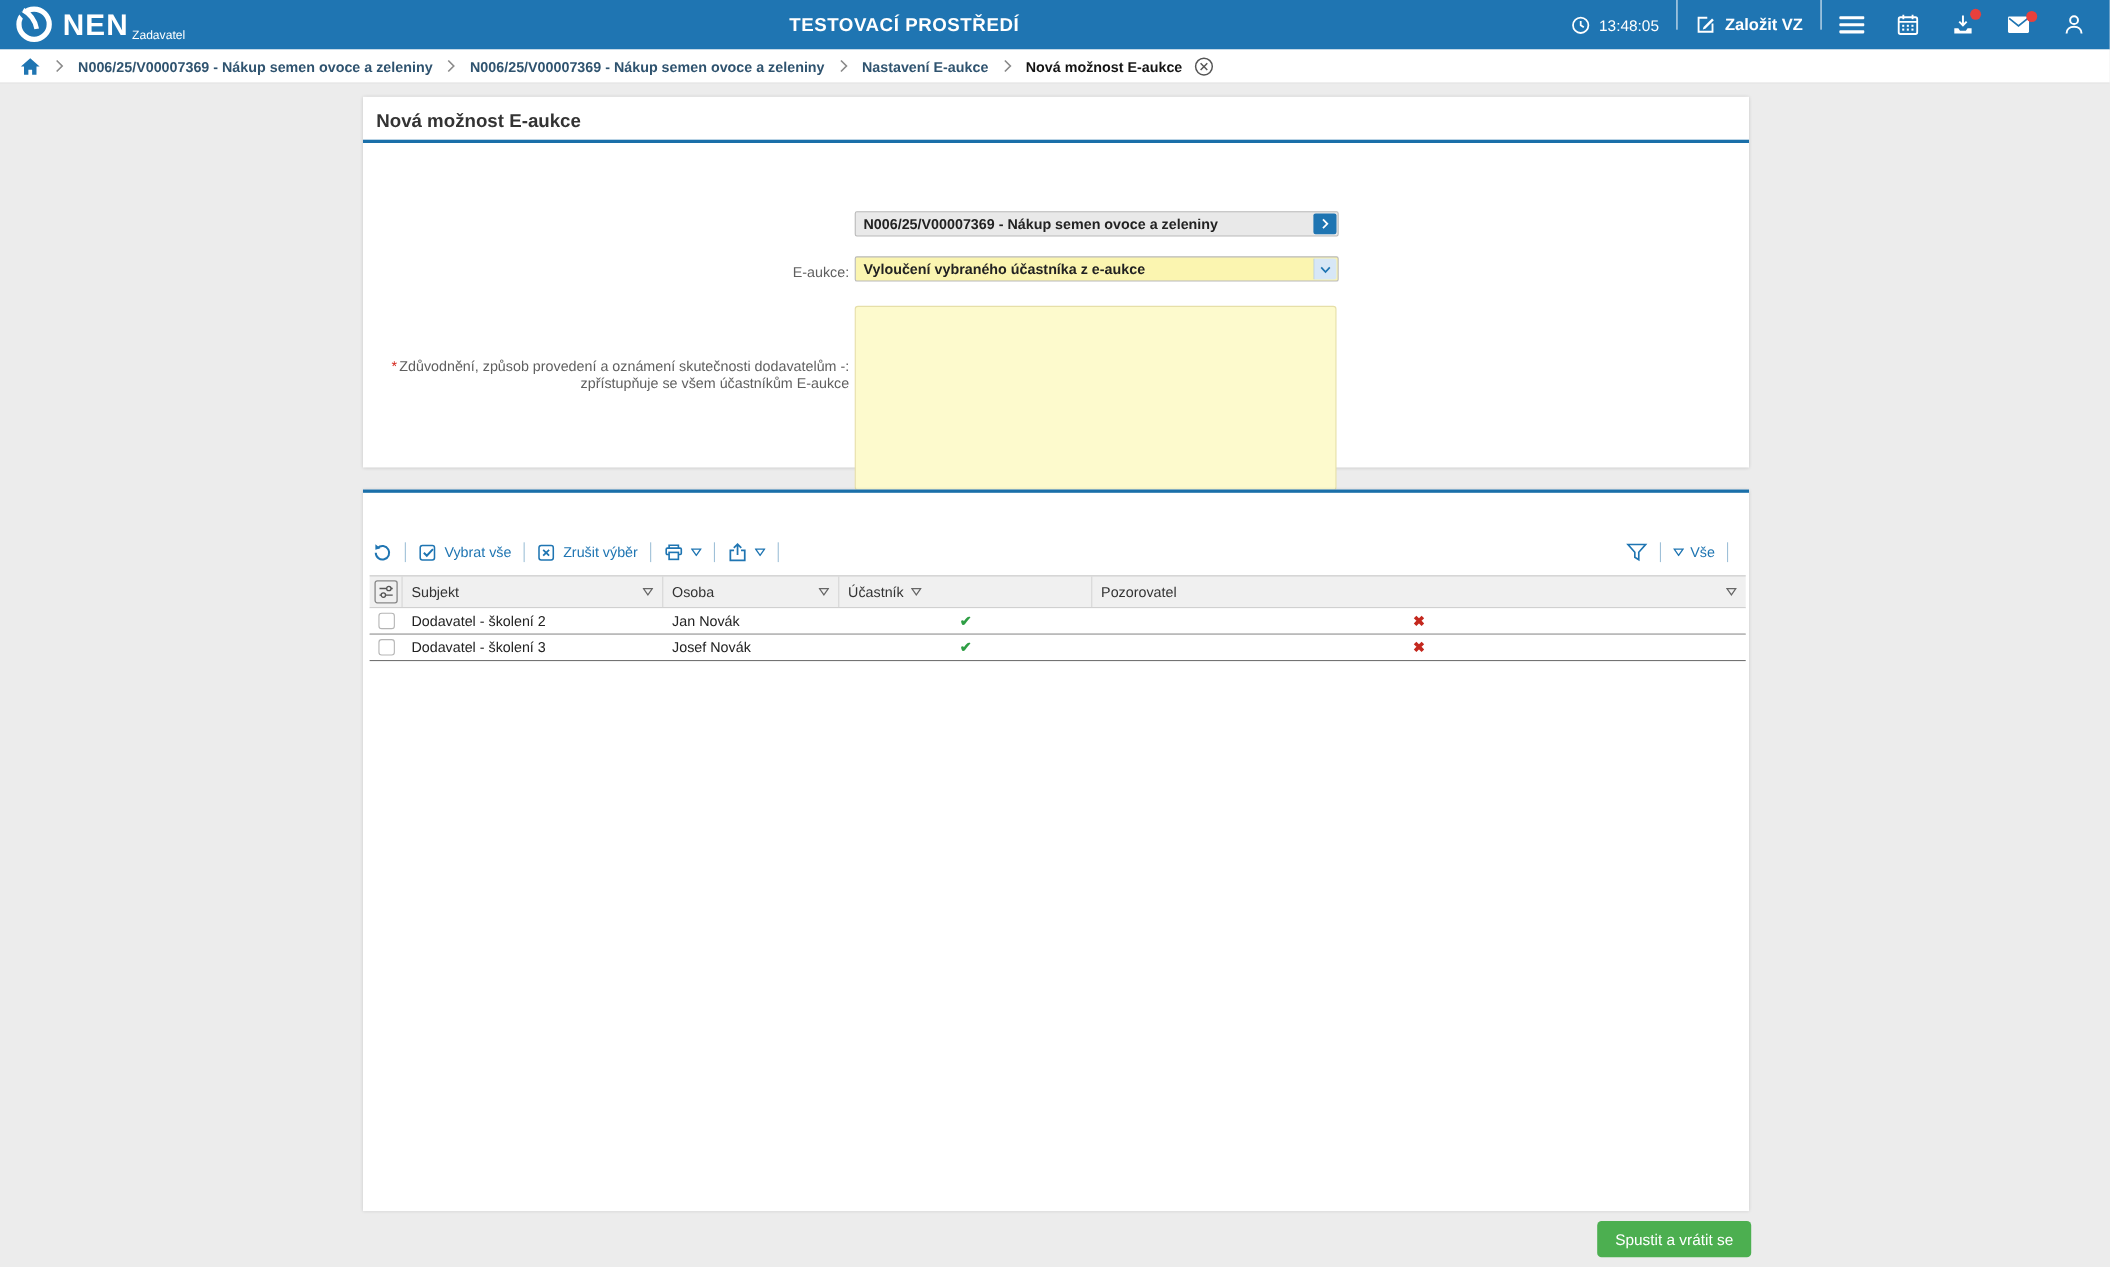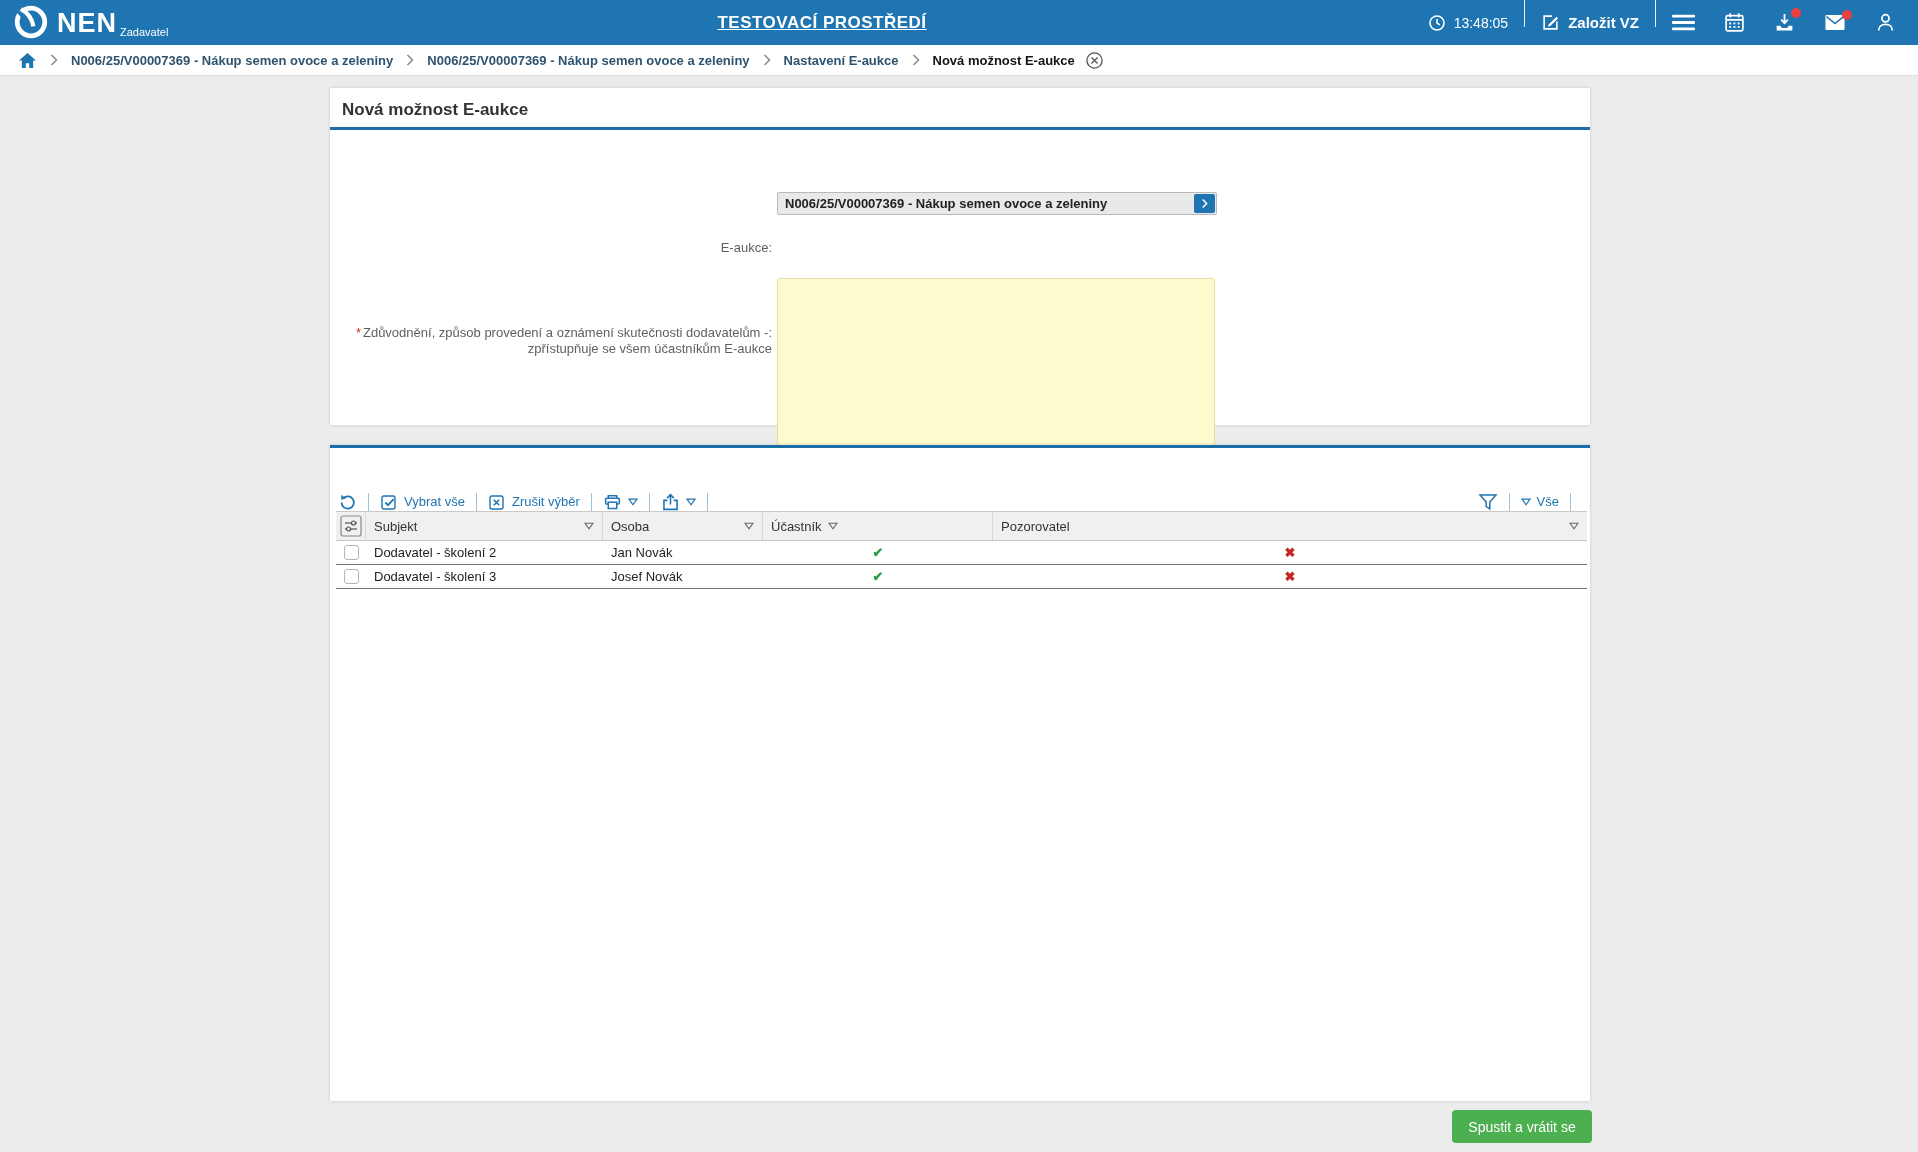--- a/index.html
+++ b/index.html
@@ -7,21 +7,21 @@
   body {
     position:relative; background:#ececec; overflow:hidden;
     font-family:"Liberation Sans", sans-serif; color:#222;
   }
   
   .topbar { position:absolute; left:0; top:0; width:1918px; height:45px; background:#1f75b2; color:#fff; }
   .brand { position:absolute; left:12px; top:3px; display:flex; align-items:flex-end; cursor:pointer; }
   .brand-name { font-size:27px; font-weight:bold; letter-spacing:1px; line-height:36px; margin-left:7px; }
   .brand-sub { font-size:11px; margin-left:3px; margin-bottom:3px; }
   .env-title { position:absolute; left:822px; top:0; transform:translateX(-50%); height:32px; line-height:45px;
-               font-size:17px; font-weight:bold; letter-spacing:.5px; white-space:nowrap;text-decoration:underline; }
+               font-size:17px; font-weight:bold; letter-spacing:.5px; white-space:nowrap; }
   .topbar-right { position:absolute; right:22px; top:0; height:45px; display:flex; }
   .tclock { display:flex; align-items:center; gap:8px; font-size:14px; }
   .vdiv { width:1px; height:27px; background:rgba(255,255,255,.9); margin:0 16px; }
   .newvz { display:flex; align-items:center; gap:8px; background:none; border:none; color:#fff;
            font-family:inherit; font-size:15px; font-weight:bold; cursor:pointer; padding:0; }
   .hicons { display:flex; align-items:center; gap:29px; }
   .hicon { position:relative; background:none; border:none; padding:0; cursor:pointer; line-height:0; }
   .hdot { position:absolute; top:-4px; right:-6px; width:10px; height:10px; border-radius:50%; background:#e8403c; }
   
   .breadcrumbbar { position:absolute; left:0; top:45px; width:1918px; height:31px; background:#fff;
@@ -55,21 +55,21 @@
                border:1px solid #e6dfa8; border-radius:3px; resize:none; font-family:inherit; font-size:13px; padding:5px; }
   .r1 { top:62px; } .r2 { top:103px; } .r3 { top:148px; }
   
   .toolbar { position:absolute; left:8px; right:8px; top:42px; height:30px; display:flex; align-items:center; }
   .tbtn { display:flex; align-items:center; gap:6px; background:none; border:none; padding:0;
           color:#1f75b2; font-family:inherit; font-size:13px; cursor:pointer; line-height:0; }
   .tbtn span { line-height:16px; }
   .tdiv { width:1px; height:18px; background:#9fc0d8; margin:0 11px; }
   .toolbar-right { margin-left:auto; display:flex; align-items:center; }
   
-  .tablewrap { position:absolute; left:6px; top:66px; width:1251px; }
+  .tablewrap { position:absolute; left:6px; top:78px; width:1251px; }
   .thead { display:flex; height:30px; background:#f0f0f0; border-top:1px solid #c9c9c9; border-bottom:1px solid #c9c9c9;
            font-size:13px; color:#333; }
   .th { display:flex; align-items:center; height:100%; padding:0 8px; border-right:1px solid #d6d6d6; cursor:pointer; }
   .th:last-child { border-right:none; }
   .th-cb { width:30px; justify-content:center; padding:0 3px; }
   .th-sub { width:237px; justify-content:space-between; }
   .th-osoba { width:160px; justify-content:space-between; }
   .th-ucast { width:230px; gap:6px; }
   .th-pozo { flex:1; justify-content:space-between; }
   .trow { display:flex; height:24px; align-items:center; border-bottom:1px solid #737373; background:#fff;
@@ -213,20 +213,28 @@
     </div>
     <div class="field field-gray r1" role="textbox">
       <span>N006/25/V00007369 - Nákup semen ovoce a zeleniny</span>
       <button class="nav-btn">
         <svg width="13" height="13" viewBox="0 0 18 18">
           <path d="M6.5 3.5 L12 9 L6.5 14.5" fill="none" stroke="#fff" stroke-width="2.2"></path>
         </svg>
       </button>
     </div>
 
+    <div class="field field-yellow r2" role="combobox">
+      <span>Vyloučení vybraného účastníka z e-aukce</span>
+      <button class="dd-btn">
+        <svg width="14" height="14" viewBox="0 0 18 18">
+          <path d="M4 6.5 L9 12 L14 6.5" fill="none" stroke="#1f75b2" stroke-width="2"></path>
+        </svg>
+      </button>
+    </div>
 
     <div class="flabel flabel3 r3">
       <span class="req">*</span><span>Zdůvodnění, způsob provedení a oznámení skutečnosti dodavatelům -:</span><br>
       <span>zpřístupňuje se všem účastníkům E-aukce</span>
     </div>
     <textarea class="ftextarea" style=""></textarea>
 
   </div>
 </section>
 

